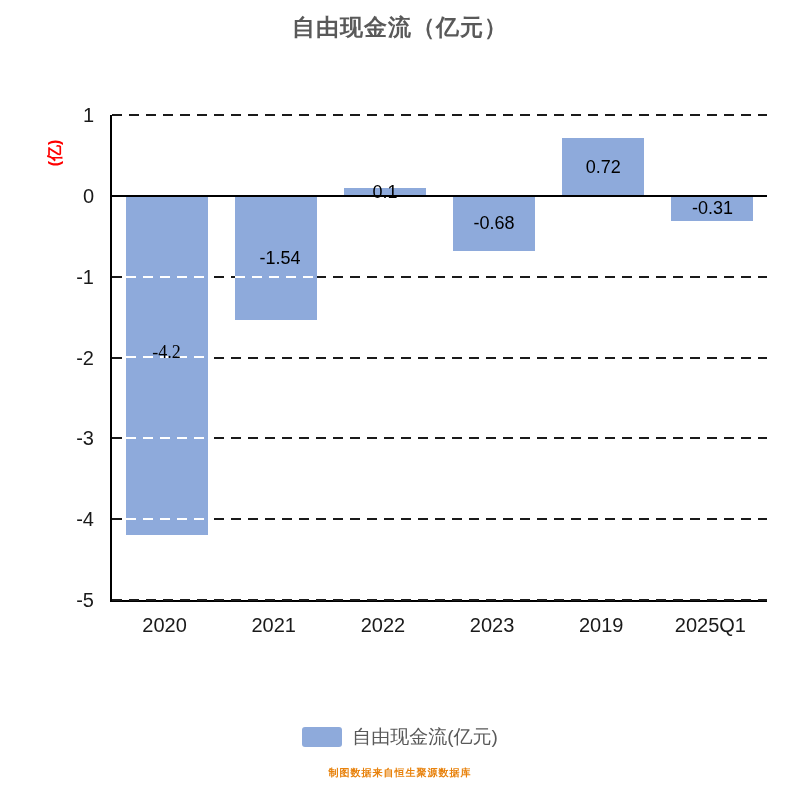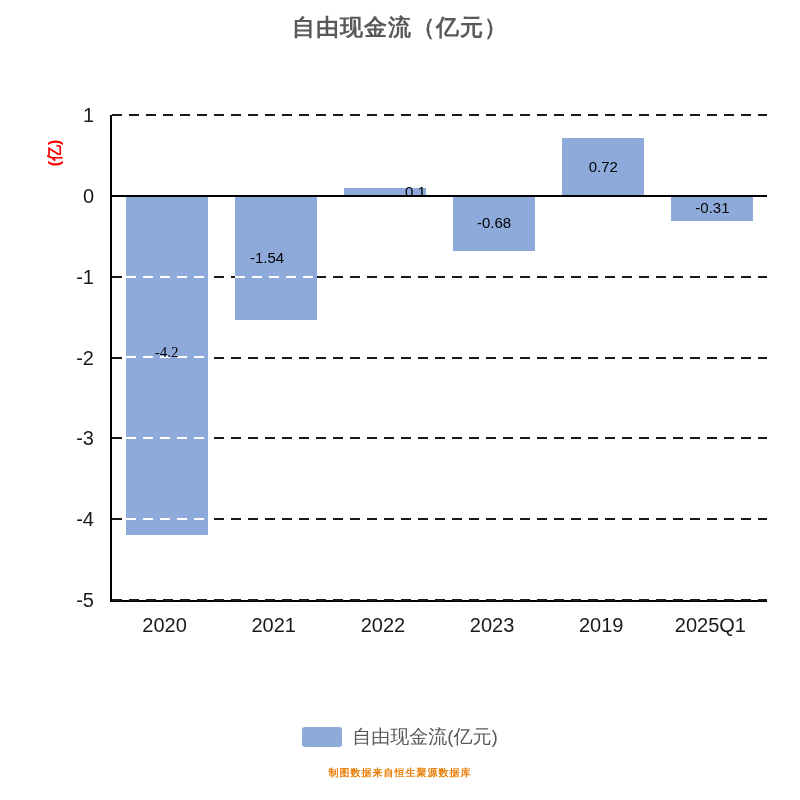--- a/index.html
+++ b/index.html
@@ -45,21 +45,21 @@
     background:#000;
   }
   .bar{
     position:absolute;
     background:var(--bar-color,#8EAADB);
   }
   .bar .gridline{left:0;width:100%;}
   .vlabel{
     position:absolute;
     width:82px;text-align:center;
-    font-size:15px;color:#000;
+    font-size:18px;color:#000;
     line-height:24px;
   }
   .ytick{
     position:absolute;left:30px;width:64px;
     text-align:right;
     font-size:20px;color:#1a1a1a;
     line-height:24px;
   }
   .xlabel{
     position:absolute;width:108px;
@@ -110,22 +110,22 @@
       </div>
       <div class="bar" style="left: 122.75px; top: 80.8333px; width: 82px; height: 124.483px;">
         <div class="gridline white" style="top: 79.8333px;"></div>
       </div>
       <div class="bar" style="left: 231.917px; top: 72.75px; width: 82px; height: 8.08333px;"></div>
       <div class="bar" style="left: 341.083px; top: 80.8333px; width: 82px; height: 54.9667px;"></div>
       <div class="bar" style="left: 450.25px; top: 22.6333px; width: 82px; height: 58.2px;"></div>
       <div class="bar" style="left: 559.417px; top: 80.8333px; width: 82px; height: 25.0583px;"></div>
       <div class="zero-line" style="top: 79.8333px;"></div>
       <div class="vlabel" style="left: 13.5833px; top: 225px; font-family: Liberation Serif, serif;">-4.2</div>
-      <div class="vlabel" style="left: 114px; top: 131.075px;">-1.54</div>
-      <div class="vlabel" style="left: 231.917px; top: 64.7917px; text-align: right;">0.1</div>
+      <div class="vlabel" style="left: 127px; top: 131.075px;">-1.54</div>
+      <div class="vlabel" style="left: 231.917px; top: 64.7917px;">0.1</div>
       <div class="vlabel" style="left: 341.083px; top: 96.3167px;">-0.68</div>
       <div class="vlabel" style="left: 450.25px; top: 39.7333px;">0.72</div>
       <div class="vlabel" style="left: 559.417px; top: 81.3625px;">-0.31</div>
     </div>
 
   <div id="yticks">
       <div class="ytick" style="top: 103px;">1</div>
       <div class="ytick" style="top: 183.833px;">0</div>
       <div class="ytick" style="top: 264.667px;">-1</div>
       <div class="ytick" style="top: 345.5px;">-2</div>

